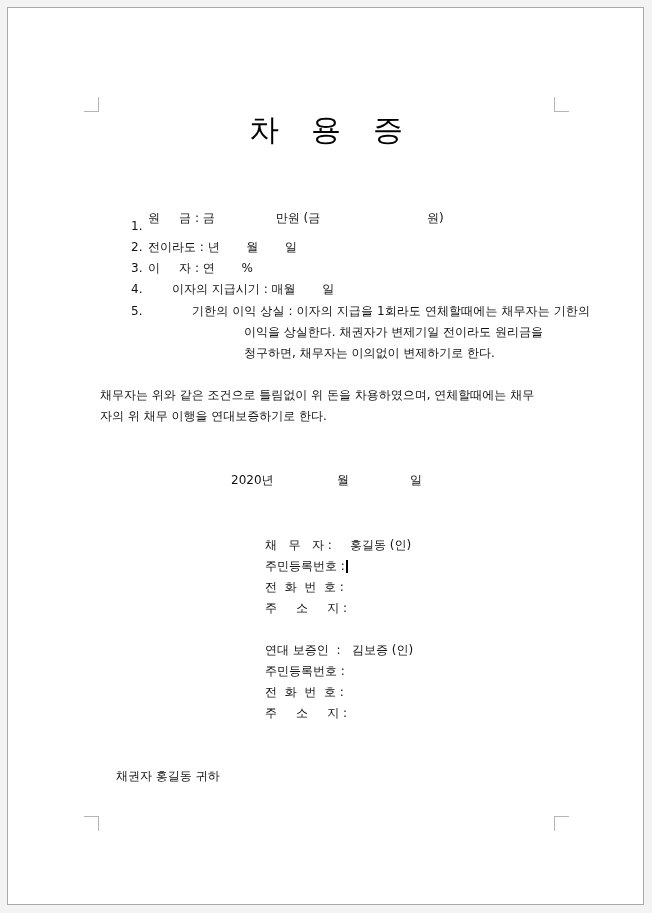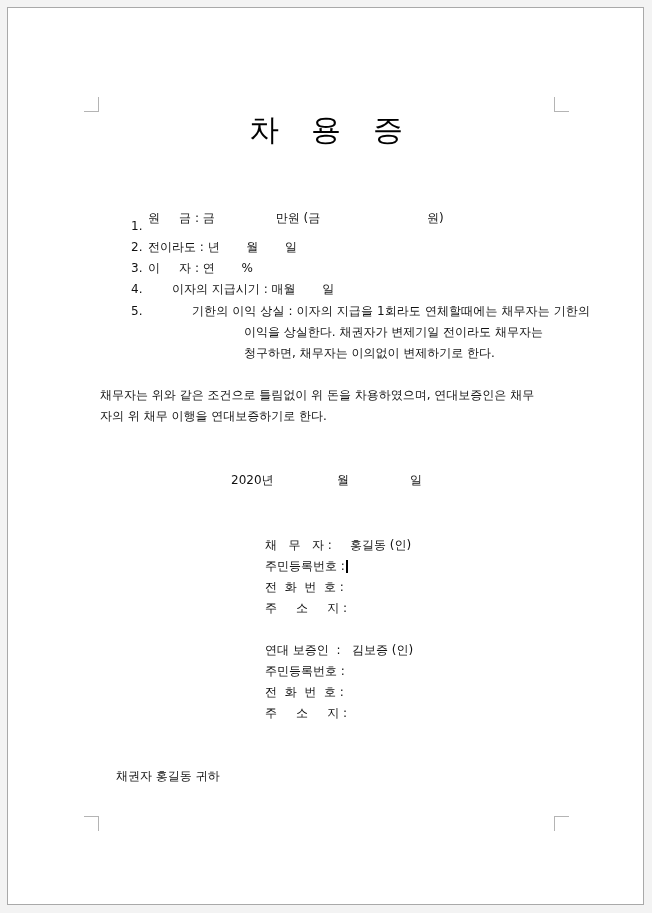--- a/index.html
+++ b/index.html
@@ -77,24 +77,24 @@
 <div class="abs body-text" style="left:148px; top:239px;">전이라도 : 년       월       일</div>
 
 <div class="abs body-text" style="left:131px; top:260px;">3.</div>
 <div class="abs body-text" style="left:148px; top:260px;">이     자 : 연       %</div>
 
 <div class="abs body-text" style="left:131px; top:281px;">4.</div>
 <div class="abs body-text" style="left:160px; top:281px;margin-left:12px;">이자의 지급시기 : 매월       일</div>
 
 <div class="abs body-text" style="left:131px; top:303px;">5.</div>
 <div class="abs body-text" style="left:148px; top:303px; width:406px; text-align:justify; letter-spacing:0.1px;margin-left:44px;">기한의 이익 상실 : 이자의 지급을 1회라도 연체할때에는 채무자는 기한의</div>
-<div class="abs body-text" style="left:244px; top:324px;">이익을 상실한다. 채권자가 변제기일 전이라도 채무자는</div>
+<div class="abs body-text" style="left:244px; top:324px;">이익을 상실한다. 채권자가 변제기일 전이라도 원리금을</div>
 <div class="abs body-text" style="left:244px; top:345px;">청구하면, 채무자는 이의없이 변제하기로 한다.</div>
 
-<div class="abs body-text" style="left:100px; top:387px;">채무자는 위와 같은 조건으로 틀림없이 위 돈을 차용하였으며, 연대보증인은 채무</div>
+<div class="abs body-text" style="left:100px; top:387px;">채무자는 위와 같은 조건으로 틀림없이 위 돈을 차용하였으며, 연체할때에는 채무</div>
 <div class="abs body-text" style="left:100px; top:408px;">자의 위 채무 이행을 연대보증하기로 한다.</div>
 
 <div class="abs body-text" style="left:231px; top:472px;">2020년</div>
 <div class="abs body-text" style="left:337px; top:472px;">월</div>
 <div class="abs body-text" style="left:410px; top:472px;">일</div>
 
 <div class="abs body-text" style="left:265px; top:537px;">채   무   자 :</div>
 <div class="abs body-text" style="left:350px; top:537px;">홍길동 (인)</div>
 <div class="abs body-text" style="left:265px; top:558px;">주민등록번호 :</div>
 <span class="abs cursor" style="left:346px; top:560px;"></span>

